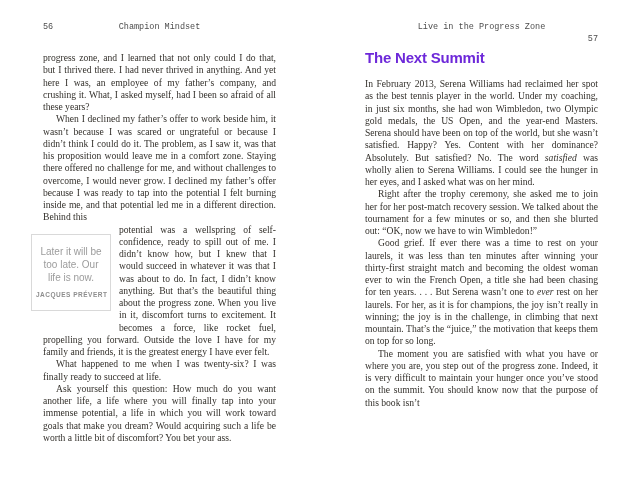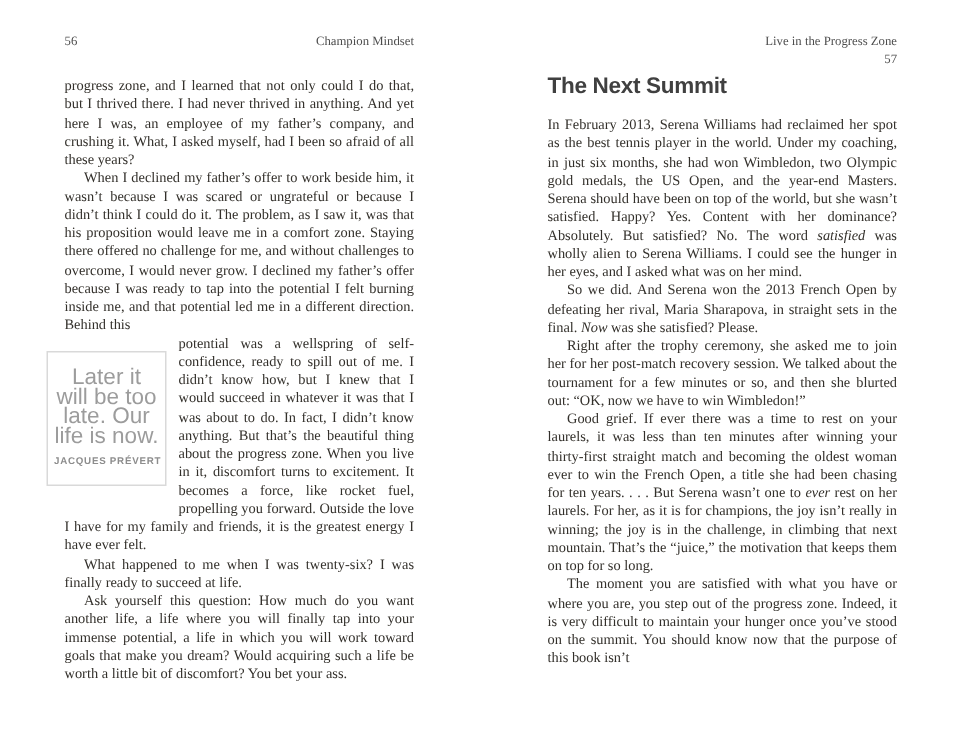--- a/index.html
+++ b/index.html
@@ -19,28 +19,28 @@
     width: 320px; height: 494px;
     background: #ffffff;
     position: relative;
   }
   .page-left  { padding: 22px 44px 0 43px; }
   .page-right { padding: 22px 42px 16px 45px; }
 
   .running-head {
     position: relative;
     height: 11px;
-    font-family: Liberation Serif, serif;
+    font-family: Liberation Mono, monospace;
     font-size: 8.5px;
     line-height: 11px;
     color: #4d4d4d;
   }
   .rh-title {
     position: absolute; left: 0; right: 0;
-    text-align: right;
+    text-align: center;
     white-space: nowrap;
   }
   .folio-left  { position: absolute; left: 0; top: 0; }
   .folio-right { position: absolute; right: 0; top: 12px; }
 
   .page-body {
     color: #33302b;
     font-size: 9.6px;
     line-height: 12.25px;
     text-align: justify;
@@ -50,38 +50,38 @@
 
   .page-body p { margin: 0; }
   .page-body p.indent { text-indent: 13px; }
   .page-body em { }
 
   .section-title {
     font-family: "Liberation Sans", sans-serif;
     font-weight: 700;
     font-size: 15px;
     letter-spacing: -0.2px;
-    color: #404040;
+    color: #6d28d9;
     margin: 17px 0 0 0;
     line-height: 16px;
   }
 
   .pull-quote {
     float: left;
     box-sizing: border-box;
     width: 80px;
     margin: 10px 8px 14px -12px;
     border: 1px solid #d9d9d9;
     background: #ffffff;
     padding: 10px 4px 9px 4px;
     text-align: center;
     font-family: "Liberation Sans", sans-serif;
   }
   .pq-text {
-    font-size: 15px;
+    font-size: 10px;
     line-height: 13px;
     color: #9c9c9c;
   }
   .pq-attrib {
     margin-top: 5px;
     font-size: 6.5px;
     font-weight: 700;
     letter-spacing: 0.5px;
     color: #8d8d8d;
     white-space: nowrap;
@@ -116,21 +116,20 @@
 
   <div class="page page-right">
     <div class="running-head">
       <span class="rh-title">Live in the Progress Zone</span>
       <span class="folio-right">57</span>
     </div>
     <h1 class="section-title">The Next Summit</h1>
     <div class="page-body">
       <div>
           <p class="">In February 2013, Serena Williams had reclaimed her spot as the best tennis player in the world. Under my coaching, in just six months, she had won Wimbledon, two Olympic gold medals, the US Open, and the year-end Masters. Serena should have been on top of the world, but she wasn’t satisfied. Happy? Yes. Content with her dominance? Absolutely. But satisfied? No. The word <em>satisfied</em> was wholly alien to Serena Williams. I could see the hunger in her eyes, and I asked what was on her mind.</p>
-          <p class="indent">So we did. And Serena won the 2013 French Open by defeating her rival, Maria Sharapova, in straight sets in the final. <em>Now</em> was she satisfied? Please.</p>
           <p class="indent">Right after the trophy ceremony, she asked me to join her for her post-match recovery session. We talked about the tournament for a few minutes or so, and then she blurted out: “OK, now we have to win Wimbledon!”</p>
           <p class="indent">Good grief. If ever there was a time to rest on your laurels, it was less than ten minutes after winning your thirty-first straight match and becoming the oldest woman ever to win the French Open, a title she had been chasing for ten years. . . . But Serena wasn’t one to <em>ever</em> rest on her laurels. For her, as it is for champions, the joy isn’t really in winning; the joy is in the challenge, in climbing that next mountain. That’s the “juice,” the motivation that keeps them on top for so long.</p>
           <p class="indent">The moment you are satisfied with what you have or where you are, you step out of the progress zone. Indeed, it is very difficult to maintain your hunger once you’ve stood on the summit. You should know now that the purpose of this book isn’t</p>
         </div>
     </div>
   </div>
 
 </div>
 
 </body></html>

